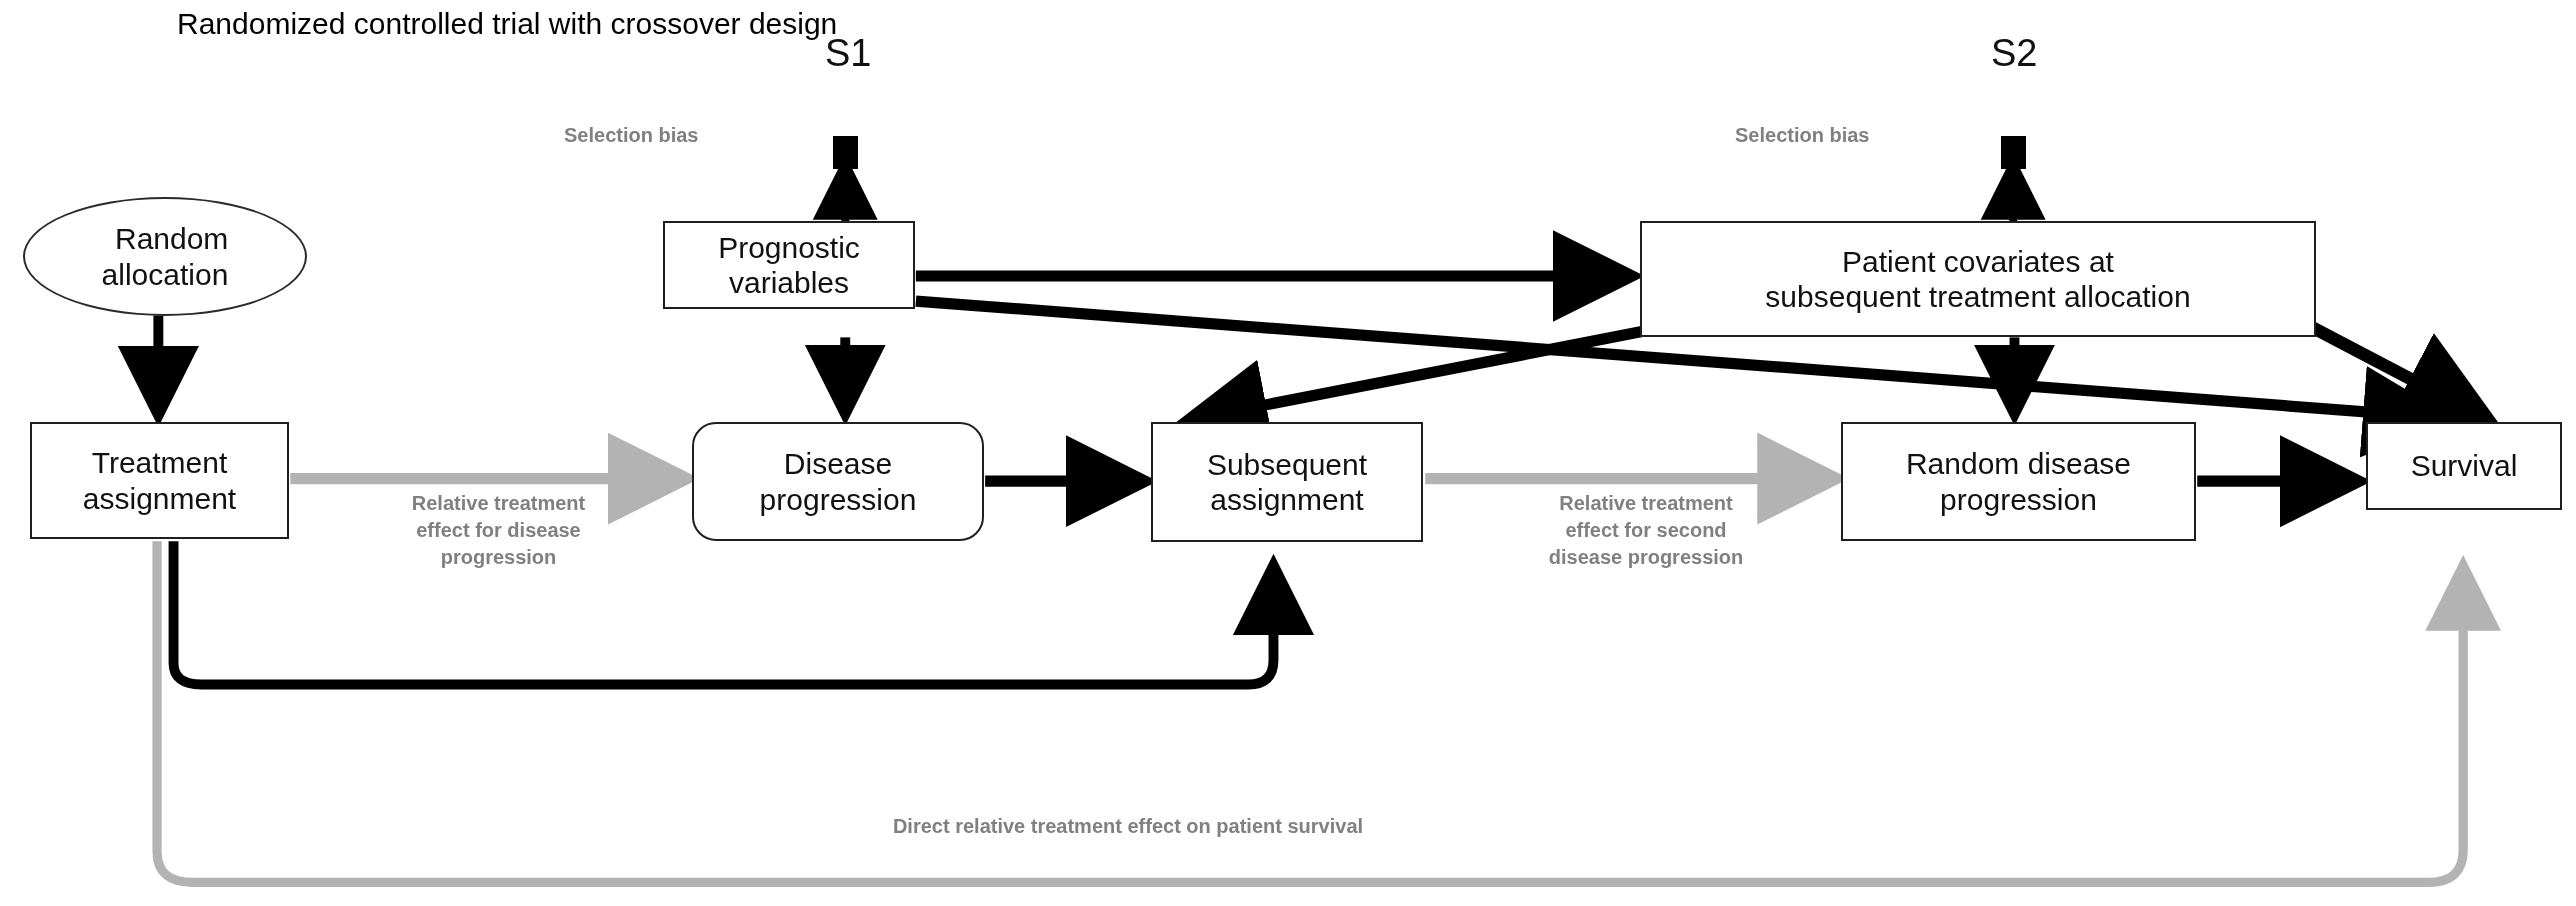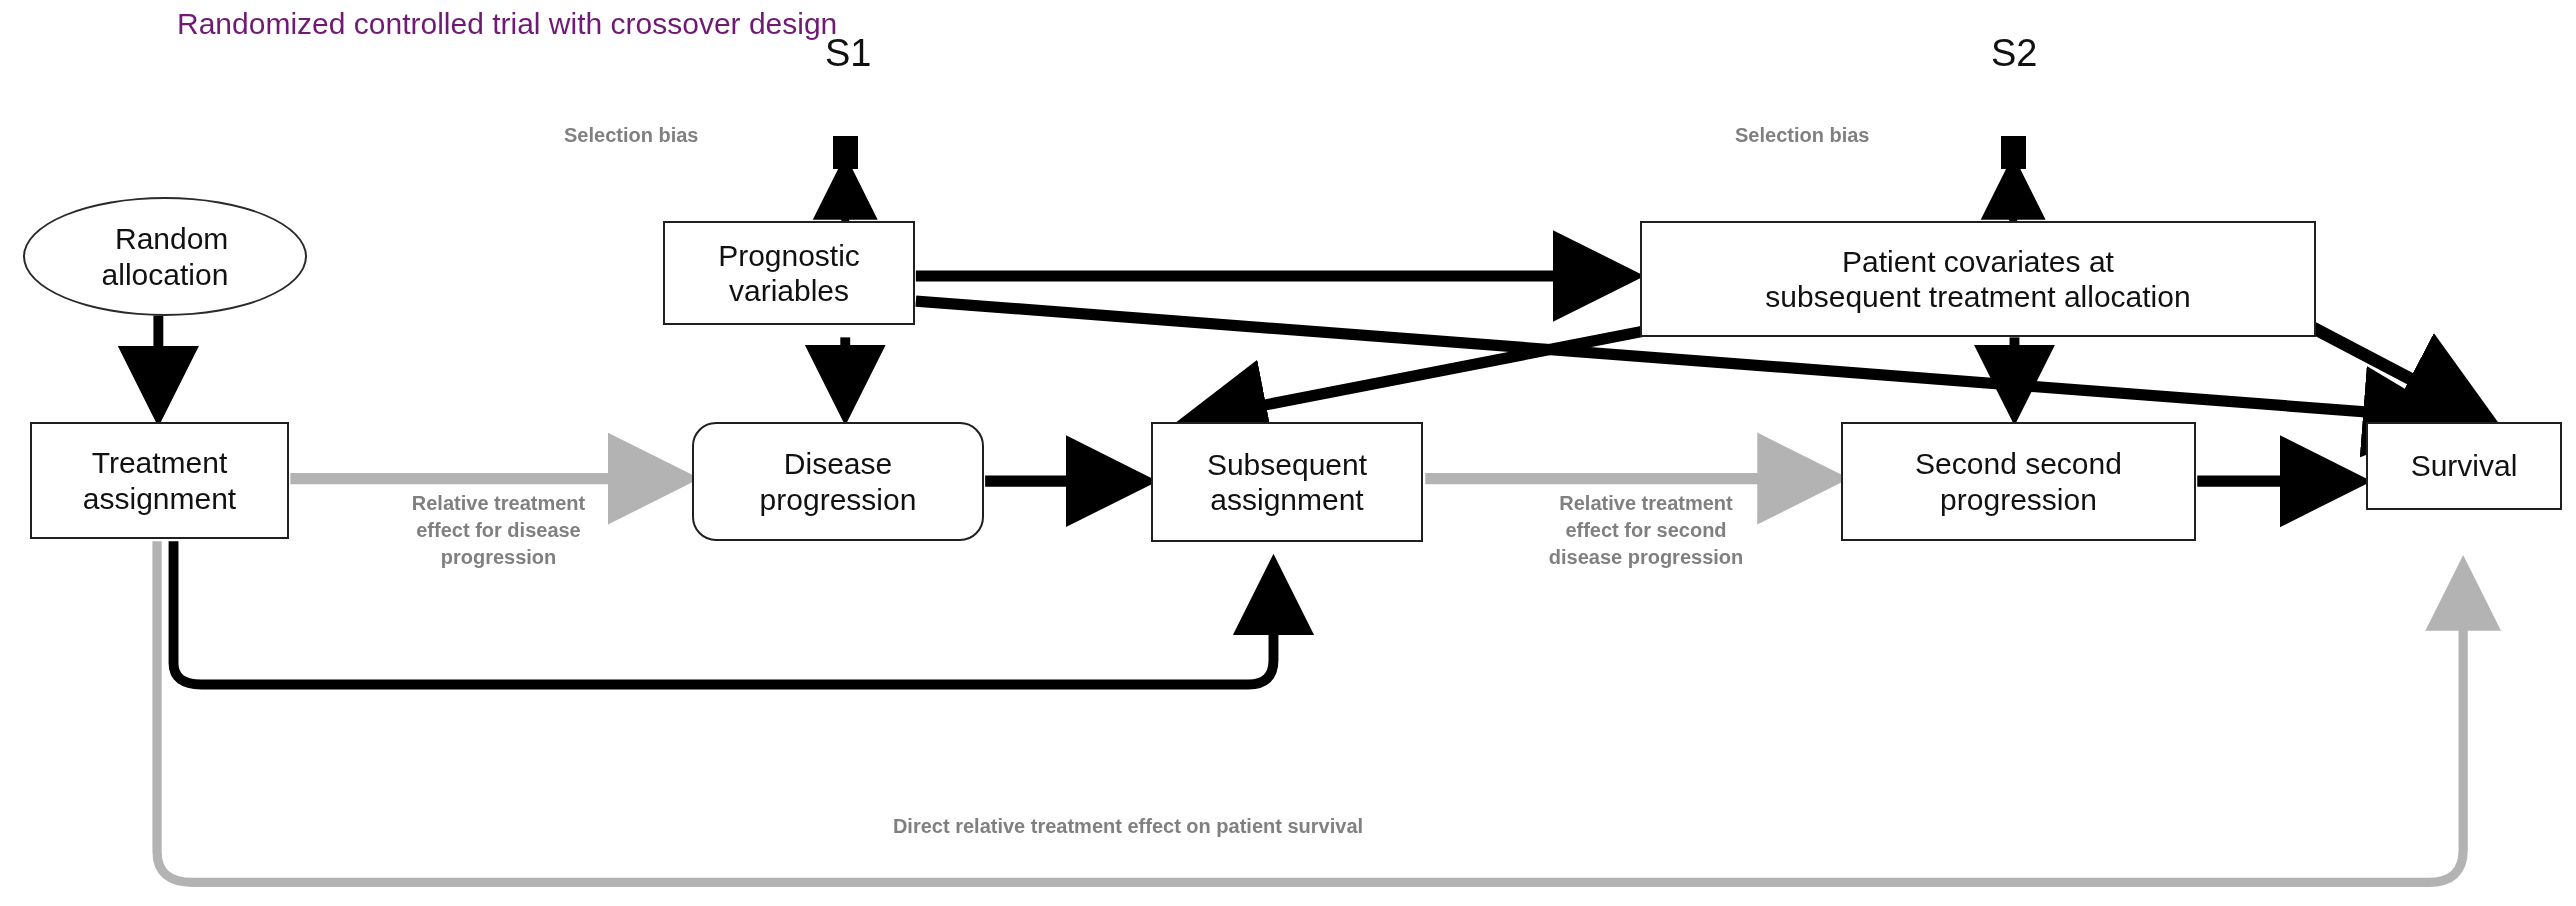--- a/index.html
+++ b/index.html
@@ -20,21 +20,21 @@
     left: 0;
     top: 0;
     width: 2576px;
     height: 907px;
   }
   .title {
     position: absolute;
     left: 177px;
     top: 6.6px;
     font-size: 30px;
-    color: #701a75;
+    color: #000000;
     white-space: nowrap;
   }
   .node {
     position: absolute;
     box-sizing: border-box;
     border: 2.6px solid #1f1f1f;
     background: #ffffff;
     display: flex;
     align-items: center;
     justify-content: center;
@@ -125,33 +125,33 @@
       <path d="M 263,820 L 263,1005 Q 263,1037 305,1037 L 1892,1037 Q 1930,1037 1930,1000 L 1930,866" stroke-width="15" marker-end="url(#ah-black)"></path>
     </g>
   </svg>
 
   <div class="node ellipse" style="left: 23px; top: 197px; width: 284px; height: 119px; white-space: pre-line;">Random
 allocation</div>
 
   <div class="node" style="left: 30px; top: 422px; width: 259px; height: 117px; white-space: pre-line;">Treatment
 assignment</div>
 
-  <div class="node" style="left: 663px; top: 221px; width: 252px; height: 104px; white-space: pre-line;">Prognostic
+  <div class="node" style="left: 663px; top: 221px; width: 252px; height: 88px; white-space: pre-line;">Prognostic
 variables</div>
 
   <div class="node" style="left: 692px; top: 422px; width: 292px; height: 119px; white-space: pre-line; border-radius: 24px;">Disease
 progression</div>
 
   <div class="node" style="left: 1151px; top: 422px; width: 272px; height: 120px; white-space: pre-line;">Subsequent
 assignment</div>
 
   <div class="node" style="left: 1640px; top: 221px; width: 676px; height: 116px; white-space: pre-line;">Patient covariates at
 subsequent treatment allocation</div>
 
-  <div class="node" style="left: 1841px; top: 422px; width: 355px; height: 119px; white-space: pre-line;">Second second
+  <div class="node" style="left: 1841px; top: 422px; width: 355px; height: 119px; white-space: pre-line;">Random disease
 progression</div>
 
   <div class="node" style="left:2366px;top:422px;width:196px;height:88px;">Survival</div>
 
   <div class="slabel" style="left:825px;top:32px;">S1</div>
   <div class="smark" style="left:833px;top:136px;width:25px;height:33px;"></div>
 
   <div class="slabel" style="left:1991px;top:32px;">S2</div>
   <div class="smark" style="left:2001px;top:136px;width:25px;height:33px;"></div>
 

